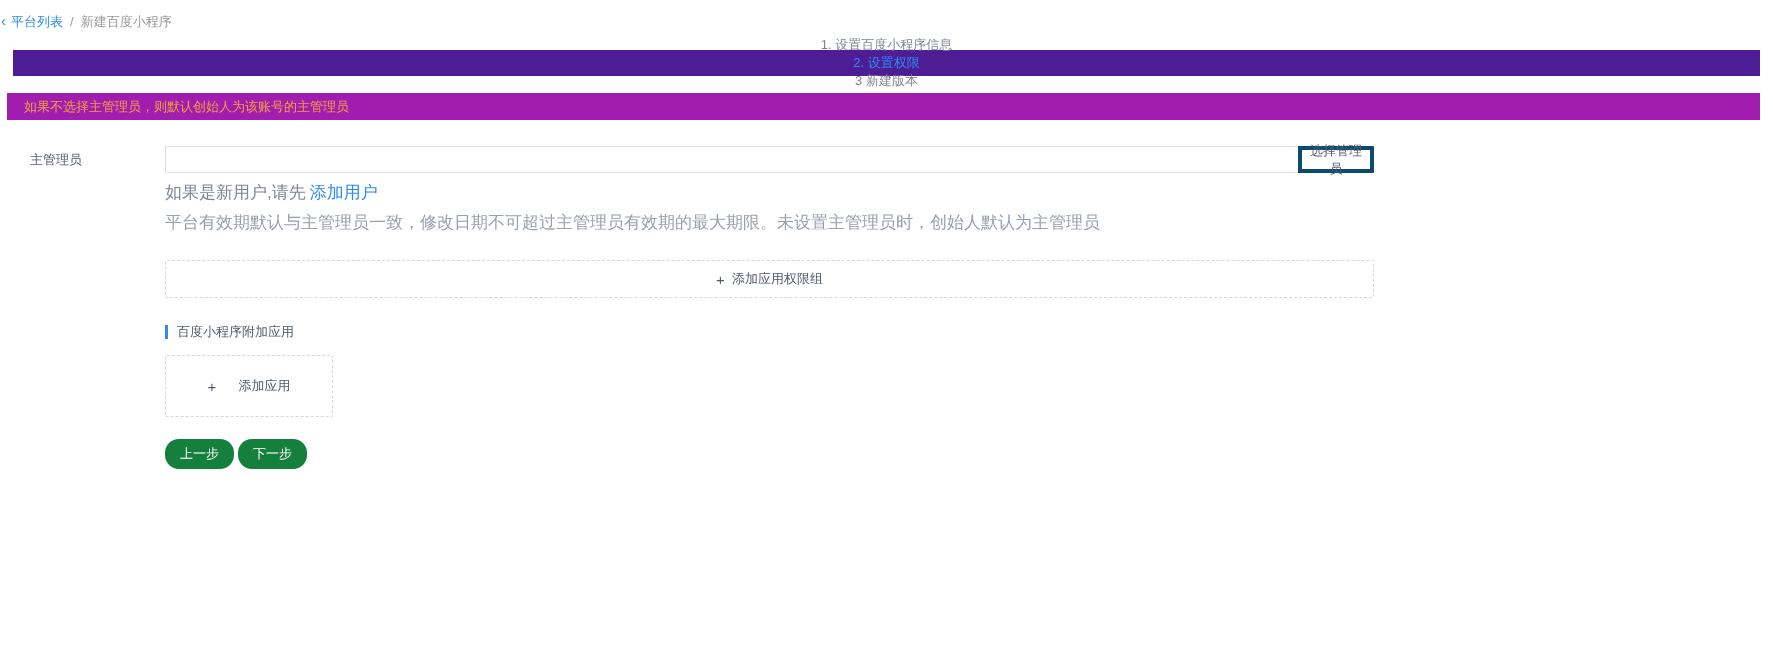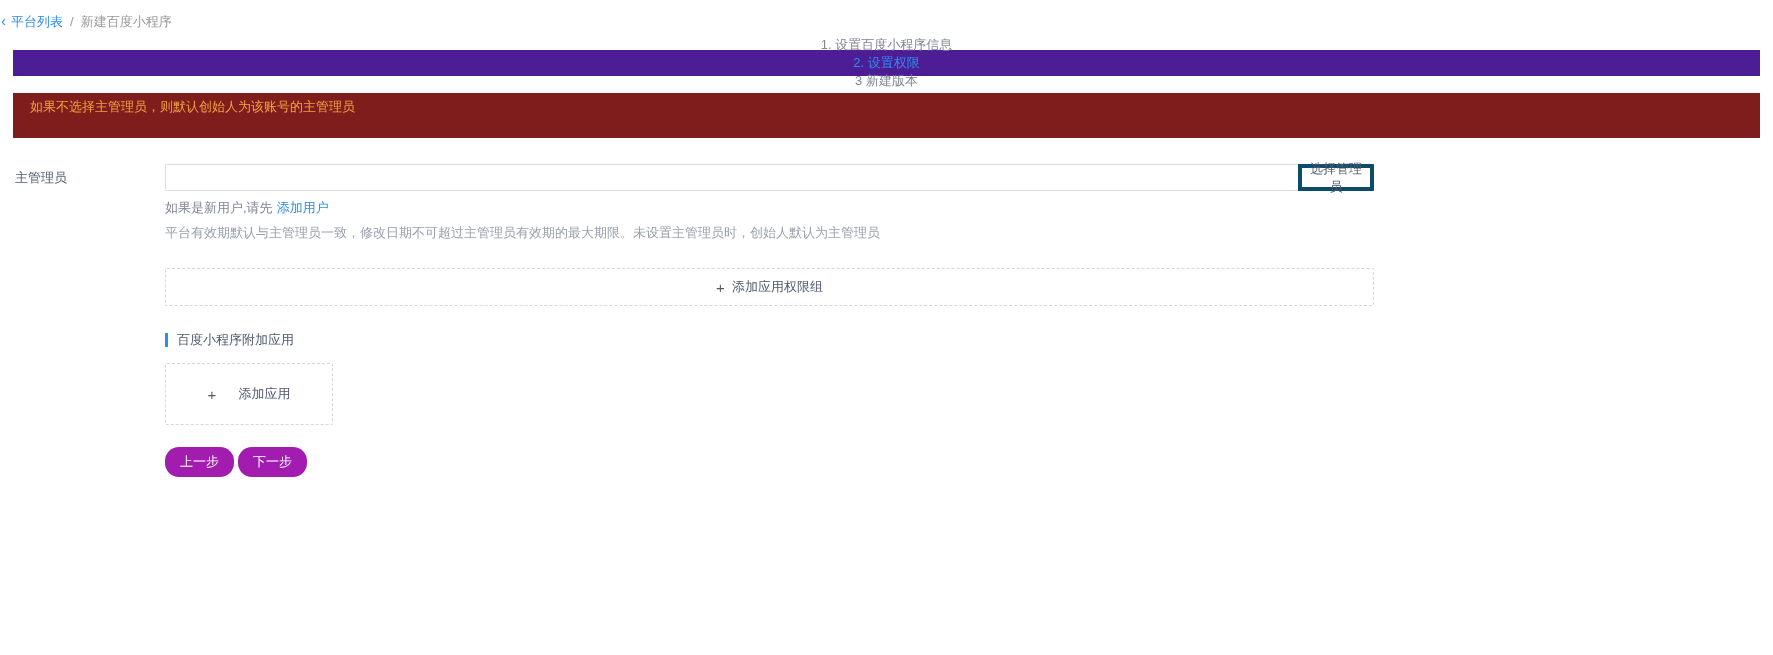--- a/index.html
+++ b/index.html
@@ -21,44 +21,44 @@
   .steps-bar {
     margin: 21px 13px 0 13px; height: 26px; background: #4c1d95;
     display: flex; align-items: center; justify-content: center; flex-direction: column;
   }
   .step { color: #808695; white-space: nowrap; }
   .step.active { color: #2d8cf0; }
   .step-line { width: 50px; height: 1px; background: #d7d7d7; margin: 0 14px; }
 
   
   .alert {
-    margin: 17px 13px 0 13px; height: 45px; line-height: 27px;
-    background: #7f1d1d; color: #f2a33c; padding-left: 17px;
+    margin: 17px 13px 0 7px; height: 27px; line-height: 27px;
+    background: #a21caf; color: #f2a33c; padding-left: 17px;
   }
 
   
   .form { margin-top: 26px; }
   .form-row { display: flex; align-items: center; }
-  .form-label { width: 165px; padding-left: 15px; flex: none; }
+  .form-label { width: 165px; padding-left: 30px; flex: none; }
   .form-field { width: 1209px; flex: none; }
   .indent { margin-left: 165px; }
 
   .input-group { display: flex; width: 1209px; }
   .text-input {
     flex: 1; height: 27px; border: 1px solid #dcdee2; border-radius: 1px 0 0 1px;
     padding: 0 10px; font-family: inherit; font-size: 13px; color: #515a6e; outline: none;
   }
   .btn-append {
     flex: none; width: 76px; height: 27px; margin-left: -1px;
     background: #fff; border: 4px solid #0c4a6e; border-radius: 0 1px 1px 0;
     font-family: inherit; font-size: 13px; color: #515a6e; cursor: pointer;
     display: flex; align-items: center; justify-content: center;
   }
 
-  .hint { margin-top: 8px; font-size: 13px; color: #808695; }
+  .hint { margin-top: 8px; font-size: 17px; color: #808695; }
   .hint-link { color: #2d8cf0; text-decoration: none; cursor: pointer; margin-left: 4px; }
   .hint-long { margin-top: 7px; color: #9aa0ab; }
 
   .select-box {
     position: relative; width: 1209px; height: 27px;
     border: 1px solid #dcdee2; border-radius: 2px; background: #fff;
     line-height: 25px; padding-left: 13px; cursor: pointer; color: #515a6e;
   }
   .select-caret {
     position: absolute; right: 13px; top: 11px; width: 0; height: 0;
@@ -84,21 +84,21 @@
   .dash-box-wide { width: 1209px; height: 38px; }
   .dash-box-small { width: 168px; height: 62px; }
   .plus { font-size: 15px; color: #515a6e; }
   .dash-box-wide .plus { margin-right: 7px; }
   .dash-box-small .plus { margin-right: 22px; }
 
   
   .footer-btns { display: flex; margin-left: 165px; }
   .btn-primary {
     width: 69px; height: 30px; border: none; border-radius: 14px;
-    background: #a21caf; color: #ffffff; font-family: inherit; font-size: 13px;
+    background: #15803d; color: #ffffff; font-family: inherit; font-size: 13px;
     cursor: pointer; display: flex; align-items: center; justify-content: center;
   }
   .btn-primary + .btn-primary { margin-left: 4px; }
 </style>
 </head>
 <body>
 
 <div class="breadcrumb">
   <span class="bc-back">‹</span><a class="bc-link">平台列表</a><span class="bc-sep">/</span><span class="bc-current">新建百度小程序</span>
 </div>

